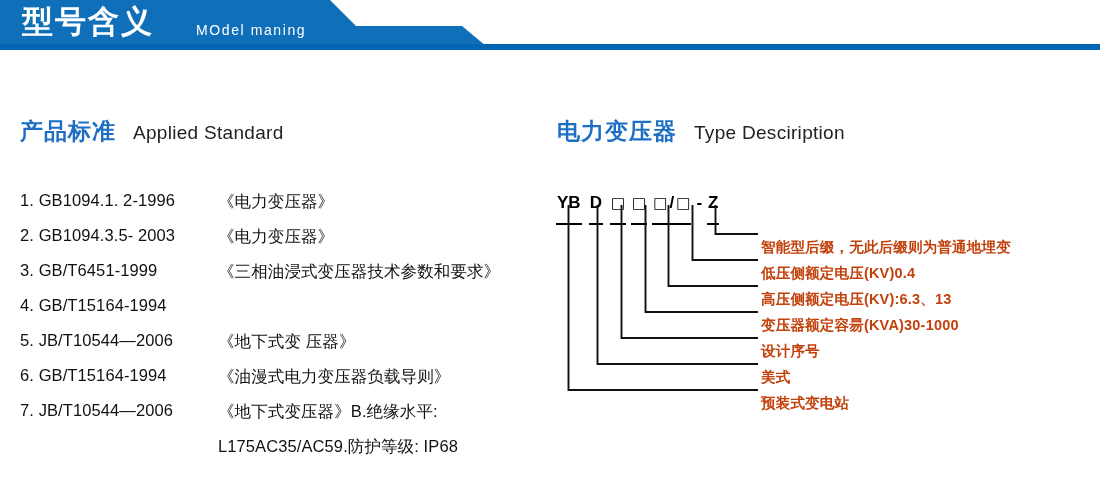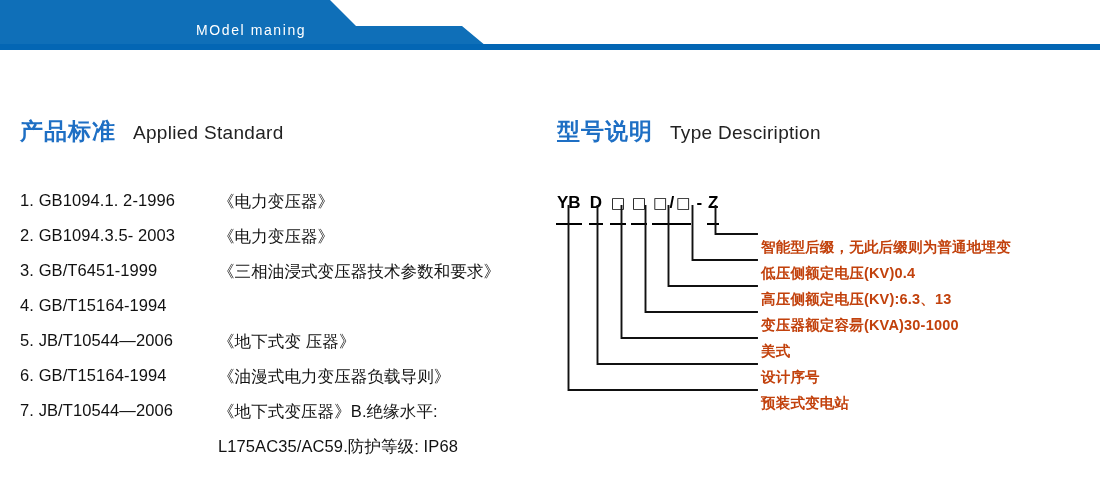--- a/index.html
+++ b/index.html
@@ -175,29 +175,30 @@
   }
 </style>
 </head>
 <body>
 
 <div id="page">
 
   <div class="header-band">
     <div class="header-shape"></div>
     <div class="header-underline"></div>
+    <div class="header-title">型号含义</div>
     <div class="header-subtitle">MOdel maning</div>
   </div>
 
   <div class="section-heading" id="heading-standard">
     <span class="zh">产品标准</span><span class="en">Applied Standard</span>
   </div>
 
   <div class="section-heading" id="heading-type">
-    <span class="zh">型号说明</span><span class="en">Type Desciription</span>
+    <span class="zh">电力变压器</span><span class="en">Type Desciription</span>
   </div>
 
   <div class="std-list">
     <div class="std-row">
       <span class="std-code">1. GB1094.1. 2-1996</span>
       <span class="std-name">《电力变压器》</span>
     </div>
     <div class="std-row">
       <span class="std-code">2. GB1094.3.5- 2003</span>
       <span class="std-name">《电力变压器》</span>
@@ -246,18 +247,18 @@
 
       <path d="M 28.5 0 L 28.5 185 L 217 185"></path>
     </g>
   </svg>
 
   <div class="label-list">
     <div class="label-row">智能型后缀，无此后缀则为普通地埋变</div>
     <div class="label-row">低压侧额定电压(KV)0.4</div>
     <div class="label-row">高压侧额定电压(KV):6.3、13</div>
     <div class="label-row">变压器额定容昜(KVA)30-1000</div>
+    <div class="label-row">设计序号</div>
     <div class="label-row">美式</div>
-    <div class="label-row">设计序号</div>
     <div class="label-row">预装式变电站</div>
   </div>
 
 </div>
 
 </body></html>

